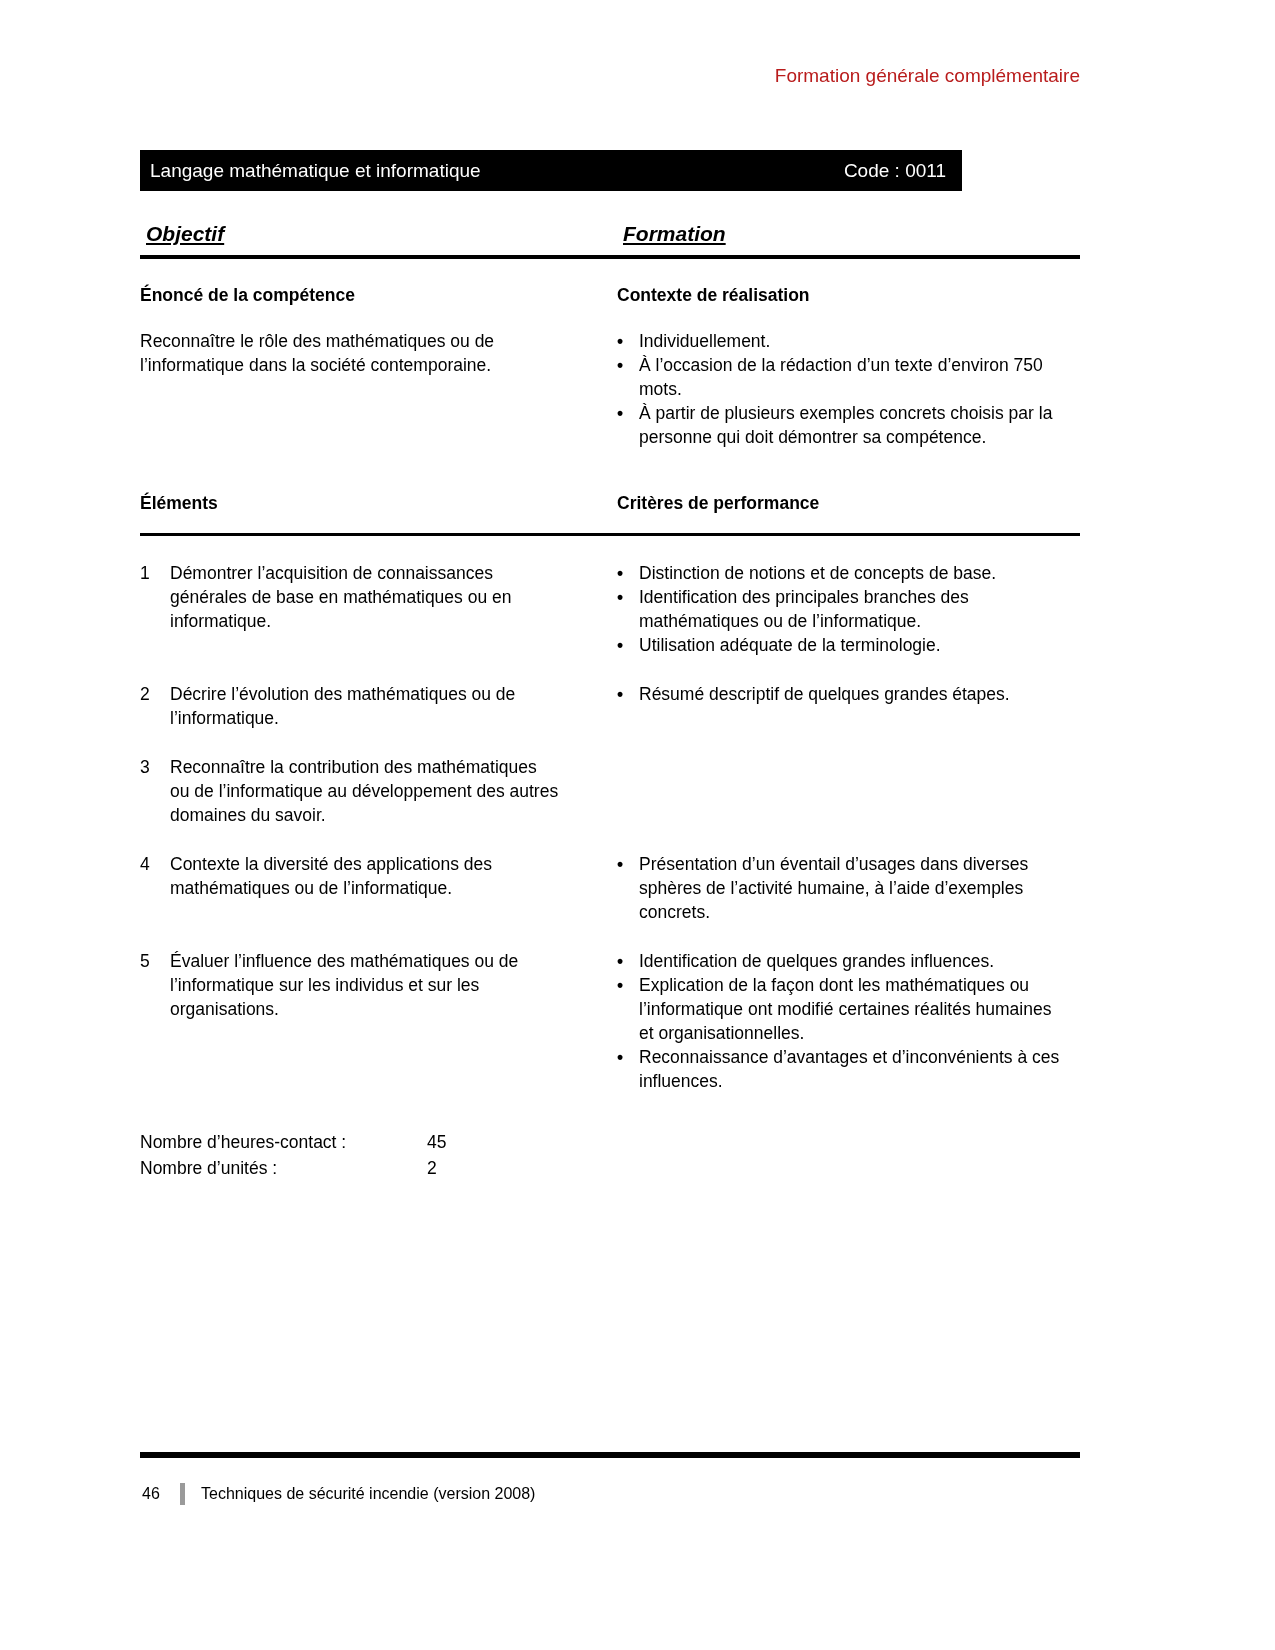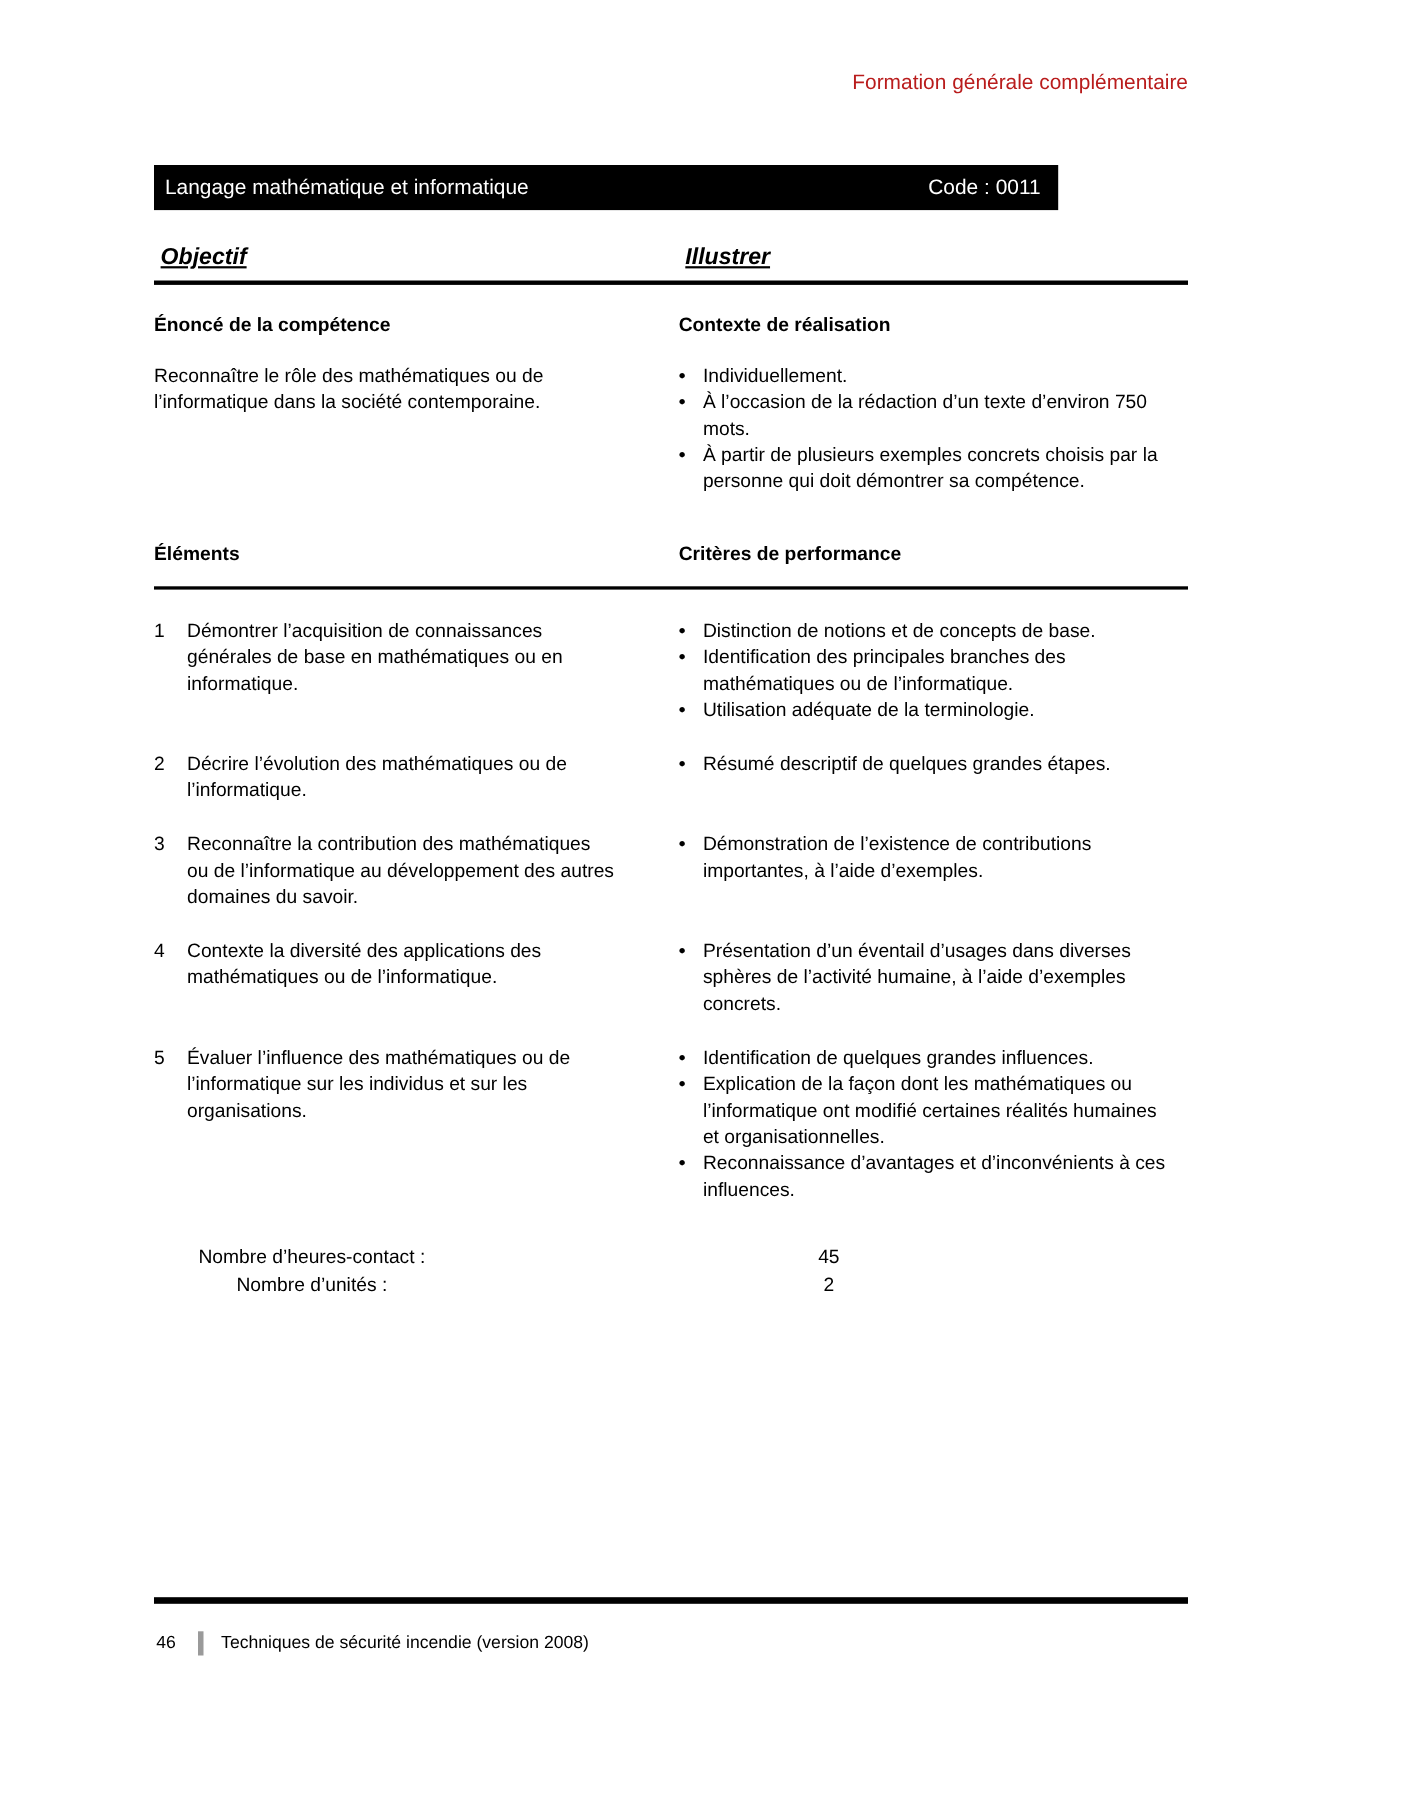--- a/index.html
+++ b/index.html
@@ -53,21 +53,21 @@
   .pair-row { margin-bottom:25px; }
   .pair-row:last-child { margin-bottom:0; }
 
   .num-item { display:grid; grid-template-columns:30px 1fr; }
 
   .activities { margin-top:36px; }
   .activities-head {
     font-weight:bold; border-bottom:2px solid #000; padding-bottom:9px;
   }
   .activities-rows { margin-top:20px; }
-  .activity-row { display:grid; grid-template-columns:287px auto; line-height:26px;text-align:center; }
+  .activity-row { display:grid; grid-template-columns:287px auto; line-height:26px; }
 
   .footer-rule {
     position:absolute; left:140px; top:1452px; width:940px; height:6px; background:#000;
   }
   .footer {
     position:absolute; left:142px; top:1483px;
     display:flex; align-items:center; font-size:16px; line-height:16px;
   }
   .footer .page-num { width:38px; }
   .footer .vbar { width:5px; height:22px; background:#9a9a9a; margin-right:16px; }
@@ -81,21 +81,21 @@
 
   <div class="title-bar">
     <span>Langage mathématique et informatique</span>
     <span>Code : 0011</span>
   </div>
 
   <div class="main">
 
     <div class="two-col col-headings">
       <div class="colhead">Objectif</div>
-      <div class="colhead">Illustrer</div>
+      <div class="colhead">Formation</div>
     </div>
 
     <div class="two-col section-contexte">
       <div class="left-cell">
         <div class="subhead">Énoncé de la compétence</div>
         <p>Reconnaître le rôle des mathématiques ou de l’informatique dans la société contemporaine.</p>
       </div>
       <div class="right-cell">
         <div class="subhead">Contexte de réalisation</div>
         <div class="bullet-item">
@@ -151,26 +151,20 @@
             <span class="bullet-marker"></span>
             <span>Résumé descriptif de quelques grandes étapes.</span>
           </div>
         </div>
       </div>
 
       <div class="two-col pair-row">
         <div class="left-cell num-item">
           <span>3</span>
           <span>Reconnaître la contribution des mathématiques ou de l’informatique au développement des autres domaines du savoir.</span>
-        </div>
-        <div class="right-cell">
-          <div class="bullet-item">
-            <span class="bullet-marker"></span>
-            <span>Démonstration de l’existence de contributions importantes, à l’aide d’exemples.</span>
-          </div>
         </div>
       </div>
 
       <div class="two-col pair-row">
         <div class="left-cell num-item">
           <span>4</span>
           <span>Contexte la diversité des applications des mathématiques ou de l’informatique.</span>
         </div>
         <div class="right-cell">
           <div class="bullet-item">

